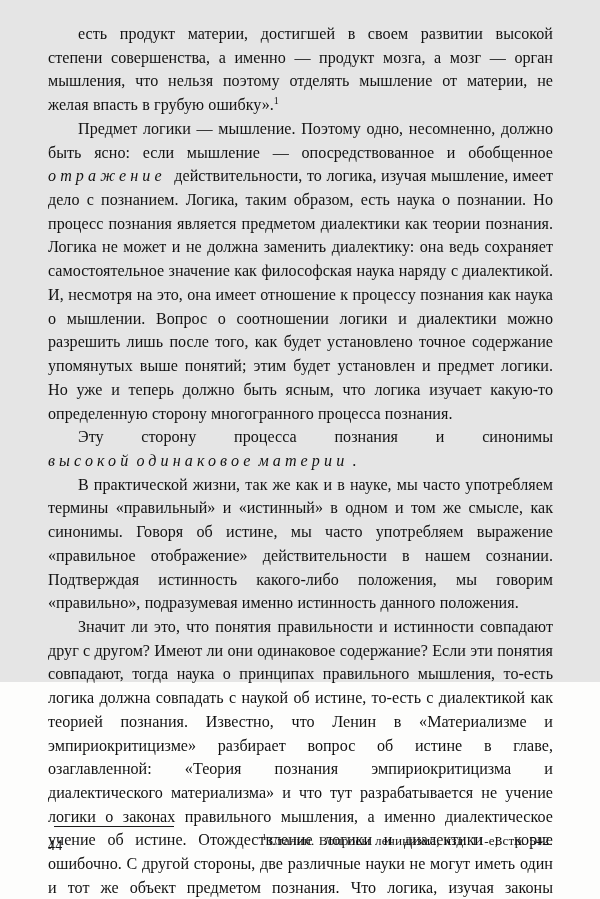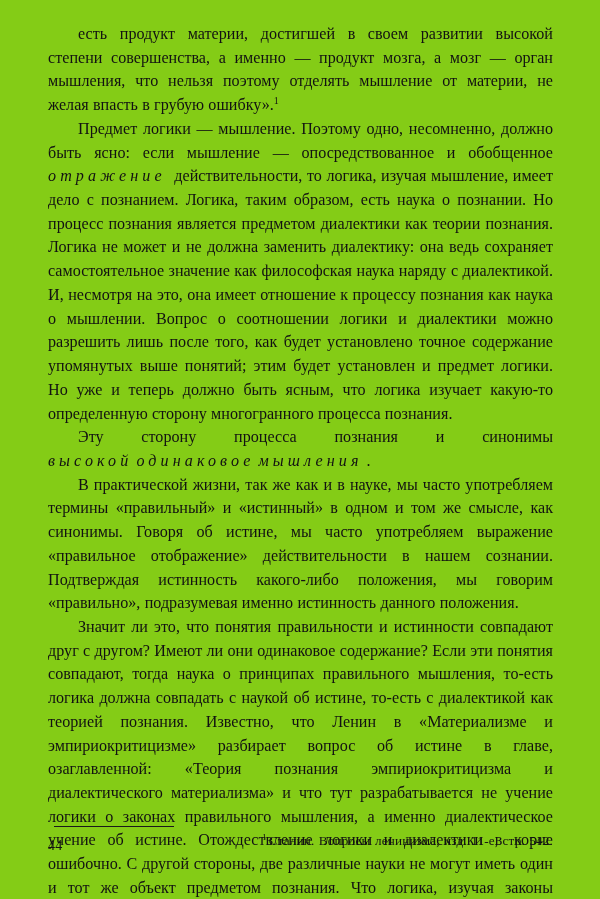--- a/index.html
+++ b/index.html
@@ -16,22 +16,22 @@
     overflow: hidden;
     position: relative;
     -webkit-font-smoothing: antialiased;
   }
 
   .page {
     position: absolute;
     left: 0;
     top: 0;
     width: 600px;
-    height: 899px;
-    background: #84cc16;
+    height: 682px;
+    background: #e5e5e5;
   }
 
   
   .textblock {
     position: absolute;
     left: 48px;
     top: 22px;
     width: 505px;
   }
 
@@ -108,21 +108,21 @@
 <body style="background: rgb(253, 253, 252); color: rgb(18, 18, 18);">
 
 <div class="page">
 
   <div class="textblock">
 
     <p class="para"><span>есть продукт материи, достигшей в своем развитии высокой степени совершенства, а именно — продукт мозга, а мозг — орган мышления, что нельзя поэтому отделять мышление от материи, не желая впасть в грубую ошибку».</span><sup class="fnmark">1</sup></p>
 
     <p class="para"><span>Предмет логики — мышление. Поэтому одно, несомненно, должно быть ясно: если мышление — опосредствованное и обобщенное </span><span class="sp">отражение</span><span> действительности, то логика, изучая мышление, имеет дело с познанием. Логика, таким образом, есть наука о познании. Но процесс познания является предметом диалектики как теории познания. Логика не может и не должна заменить диалектику: она ведь сохраняет самостоятельное значение как философская наука наряду с диалектикой. И, несмотря на это, она имеет отношение к процессу познания как наука о мышлении. Вопрос о соотношении логики и диалектики можно разрешить лишь после того, как будет установлено точное содержание упомянутых выше понятий; этим будет установлен и предмет логики. Но уже и теперь должно быть ясным, что логика изучает какую-то определенную сторону многогранного процесса познания.</span></p>
 
-    <p class="para"><span>Эту сторону процесса познания и синонимы </span><span class="sp">высокой</span><span class="sp">одинаковое</span><span class="sp">мышления</span><span>.</span></p>
+    <p class="para"><span>Эту сторону процесса познания и синонимы </span><span class="sp">высокой</span><span class="sp">одинаковое</span><span class="sp">материи</span><span>.</span></p>
 
     <p class="para">В практической жизни, так же как и в науке, мы часто употребляем термины «правильный» и «истинный» в одном и том же смысле, как синонимы. Говоря об истине, мы часто употребляем выражение «правильное отображение» действительности в нашем сознании. Подтверждая истинность какого-либо положения, мы говорим «правильно», подразумевая именно истинность данного положения.</p>
 
     <p class="para">Значит ли это, что понятия правильности и истинности совпадают друг с другом? Имеют ли они одинаковое содержание? Если эти понятия совпадают, тогда наука о принципах правильного мышления, то-есть логика должна совпадать с наукой об истине, то-есть с диалектикой как теорией познания. Известно, что Ленин в «Материализме и эмпириокритицизме» разбирает вопрос об истине в главе, озаглавленной: «Теория познания эмпириокритицизма и диалектического материализма» и что тут разрабатывается не учение логики о законах правильного мышления, а именно диалектическое учение об истине. Отождествление логики и диалектики в корне ошибочно. С другой стороны, две различные науки не могут иметь один и тот же объект предметом познания. Что логика, изучая законы правильного мышления, изучает тем самым и процесс познания, или правильнее, какую-то необходимую сторону познания, и поэтому какую-то сторону процесса достижения истины, — это должно быть ясным. Но какую сторону процесса познания изучает логика и каким об-</p>
 
   </div>
 
   <div class="footnote-rule"></div>
 
   <div class="footnote"><sup>1</sup><span>Сталин. Вопросы ленинизма, изд. 11-е, стр. 542.</span></div>

